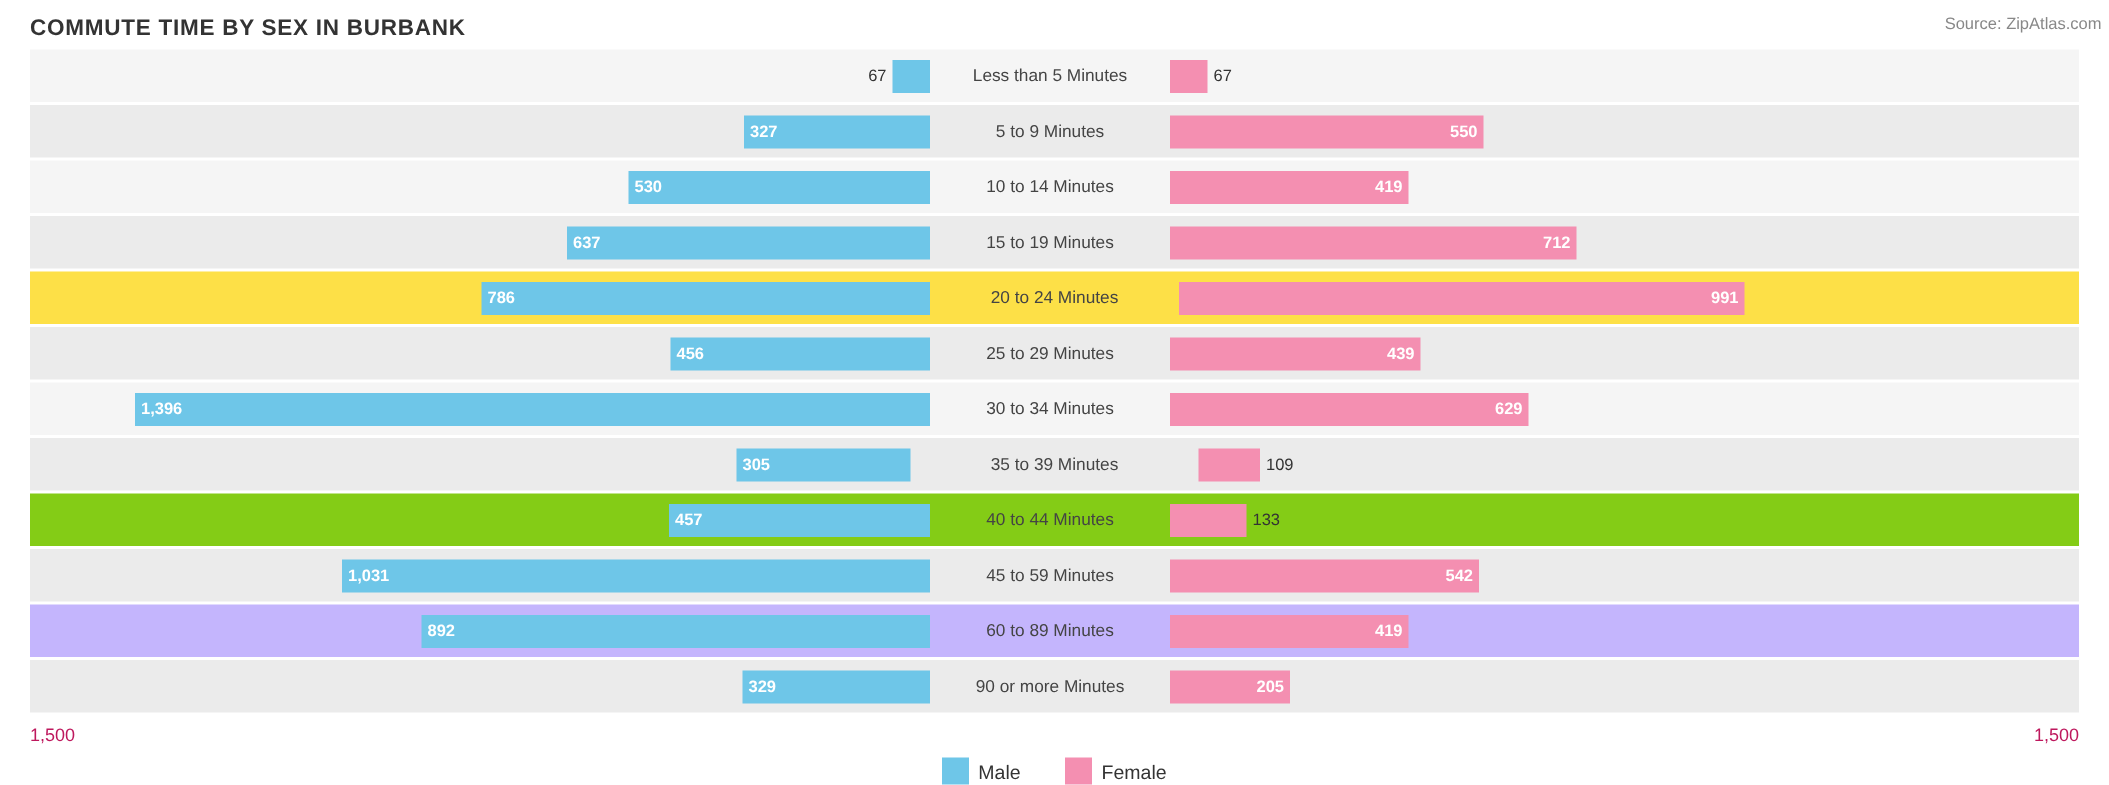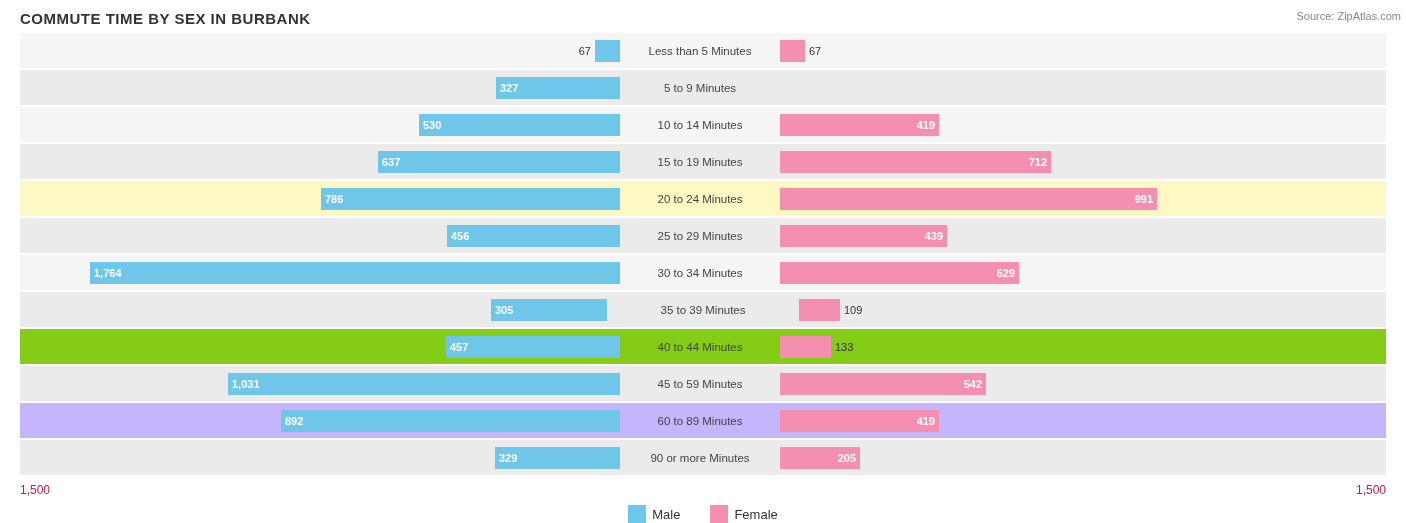--- a/index.html
+++ b/index.html
@@ -162,20 +162,25 @@
           <span class="val-right">67</span>
         </div>
       </div>
       <div class="row" style="background: rgb(235, 235, 235);">
         <div class="bar-left-container">
           <div class="bar-male" style="width: 124px;">
             <span class="val-inside-left">327</span>
           </div>
         </div>
         <div class="label-center">5 to 9 Minutes</div>
+        <div class="bar-right-container">
+          <div class="bar-female" style="width: 209px;">
+            <span class="val-inside-right">550</span>
+          </div>
+        </div>
       </div>
       <div class="row" style="background: rgb(245, 245, 245);">
         <div class="bar-left-container">
           <div class="bar-male" style="width: 201px;">
             <span class="val-inside-left">530</span>
           </div>
         </div>
         <div class="label-center">10 to 14 Minutes</div>
         <div class="bar-right-container">
           <div class="bar-female" style="width: 159px;">
@@ -189,21 +194,21 @@
             <span class="val-inside-left">637</span>
           </div>
         </div>
         <div class="label-center">15 to 19 Minutes</div>
         <div class="bar-right-container">
           <div class="bar-female" style="width: 271px;">
             <span class="val-inside-right">712</span>
           </div>
         </div>
       </div>
-      <div class="row" style="background: #fef9c3;">
+      <div class="row" style="background: #fde047; justify-content: space-between;">
         <div class="bar-left-container">
           <div class="bar-male" style="width: 299px;">
             <span class="val-inside-left">786</span>
           </div>
         </div>
         <div class="label-center">20 to 24 Minutes</div>
         <div class="bar-right-container">
           <div class="bar-female" style="width: 377px;">
             <span class="val-inside-right">991</span>
           </div>
@@ -218,21 +223,21 @@
         <div class="label-center">25 to 29 Minutes</div>
         <div class="bar-right-container">
           <div class="bar-female" style="width: 167px;">
             <span class="val-inside-right">439</span>
           </div>
         </div>
       </div>
       <div class="row" style="background: rgb(245, 245, 245);">
         <div class="bar-left-container">
           <div class="bar-male" style="width: 530px;">
-            <span class="val-inside-left">1,764</span>
+            <span class="val-inside-left">1,396</span>
           </div>
         </div>
         <div class="label-center">30 to 34 Minutes</div>
         <div class="bar-right-container">
           <div class="bar-female" style="width: 239px;">
             <span class="val-inside-right">629</span>
           </div>
         </div>
       </div>
       <div class="row" style="background: rgb(235, 235, 235); gap: 16px;">

